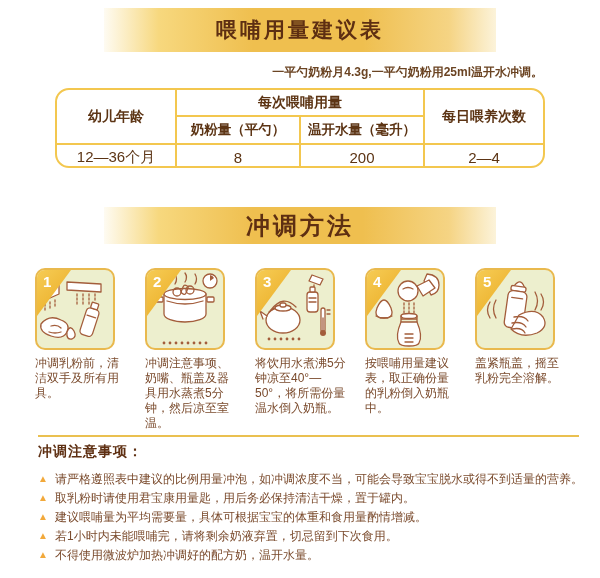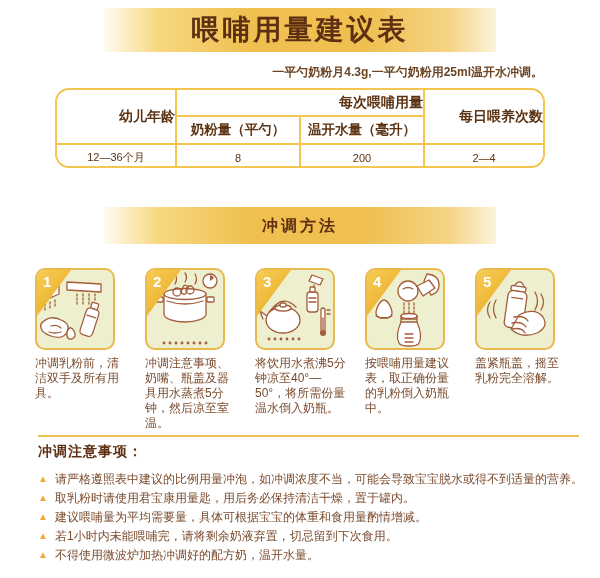--- a/index.html
+++ b/index.html
@@ -7,34 +7,34 @@
     --table-text:#5C3414; --card-bg:#EDEFCE; --card-border:#E9B94E; --badge:#EFAF2C;
     --marker:#F2A93B; --line:#A35D3B; --divider:#EAC050;
   }
   *{box-sizing:border-box; margin:0; padding:0;}
   body{background:#fff; font-family:"Liberation Sans","DejaVu Sans",sans-serif;}
   .page{position:relative; width:600px; height:578px; background:#fff; overflow:hidden;}
 
   .band{position:absolute; text-align:center; font-weight:bold; color:var(--heading);
     letter-spacing:3px;
     background:linear-gradient(90deg,#FEFBF2 0%,#F7D87E 14%,#EFBF4F 38%,#EFBF4F 66%,#F5D484 88%,#FCF3DA 100%);}
-  .band1{left:104px; top:8px; width:392px; height:44px; line-height:44px; font-size:28px;}
-  .band2{left:104px; top:207px; width:392px; height:37px; line-height:37px; font-size:16px;}
+  .band1{left:104px; top:8px; width:392px; height:44px; line-height:44px; font-size:21px;}
+  .band2{left:104px; top:207px; width:392px; height:37px; line-height:37px; font-size:24px;}
 
   .note{position:absolute; top:64px; left:0; right:57px; text-align:right;
     font-size:12px; font-weight:bold; color:#6B4423;}
 
   .table-wrap{position:absolute; top:88px; left:55px; width:490px; height:80px;
     border:2px solid var(--gold-border); border-radius:14px; overflow:hidden; background:#fff;}
   table{width:100%; height:100%; border-collapse:collapse; color:var(--table-text);}
   td{border:2px solid var(--gold-border); text-align:center; vertical-align:middle;}
   td.hdr{font-weight:bold; font-size:14px;}
   td.sub{font-weight:bold; font-size:13.5px; height:28px;}
-  td.dat{font-size:11px; height:26px;}
-  tr:first-child td{border-top:none;text-align:right;} tr:last-child td{border-bottom:none;}
+  td.dat{font-size:15px; height:26px;}
+  tr:first-child td{border-top:none;} tr:last-child td{border-bottom:none;}
   td:first-child{border-left:none;} td:last-child{border-right:none;}
 
   .steps{position:absolute; top:268px; left:35px; width:540px; display:flex; gap:14px;}
   .step{width:96px;}
   .card{position:relative; width:80px; height:82px; background:var(--card-bg);
     border:2px solid var(--card-border); border-radius:10px; overflow:hidden;}
   .card svg{position:absolute; inset:0;}
   .badge{position:absolute; left:0; top:0; width:34px; height:46px;
     background:linear-gradient(135deg,#F6CC55,#E9A81F);
     clip-path:polygon(0 0,100% 0,0 100%);}

